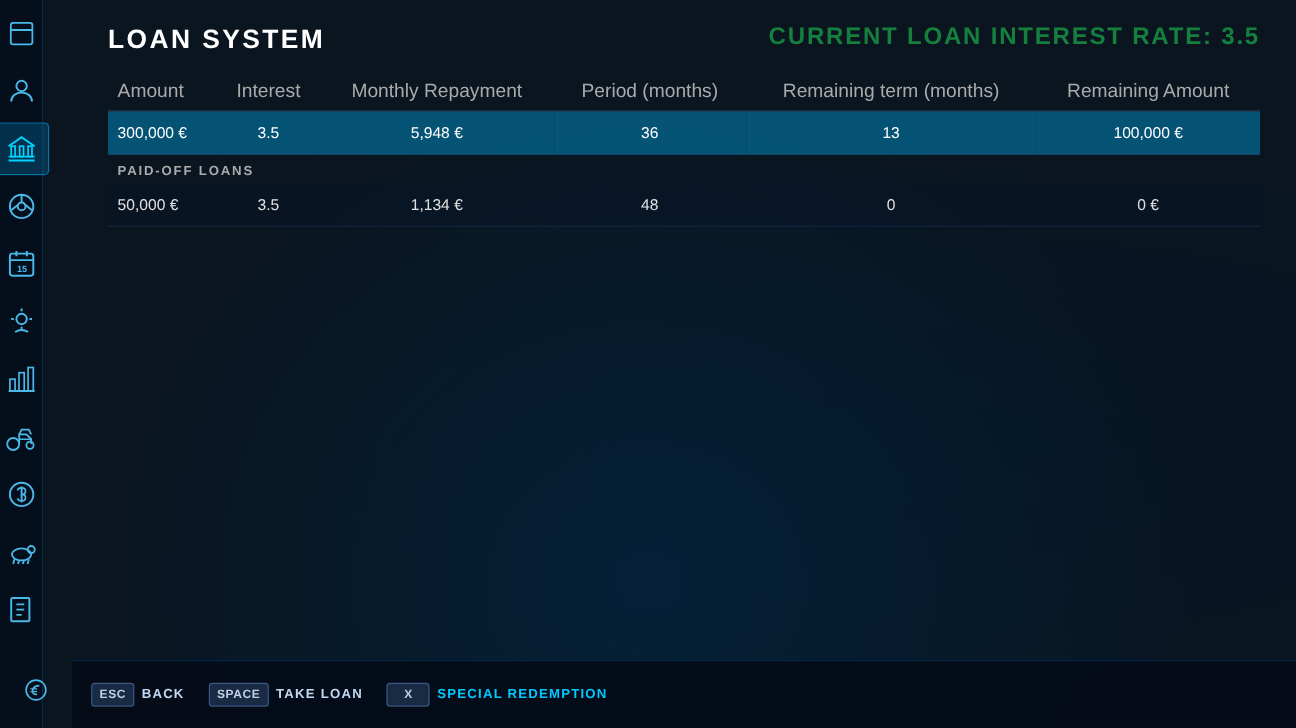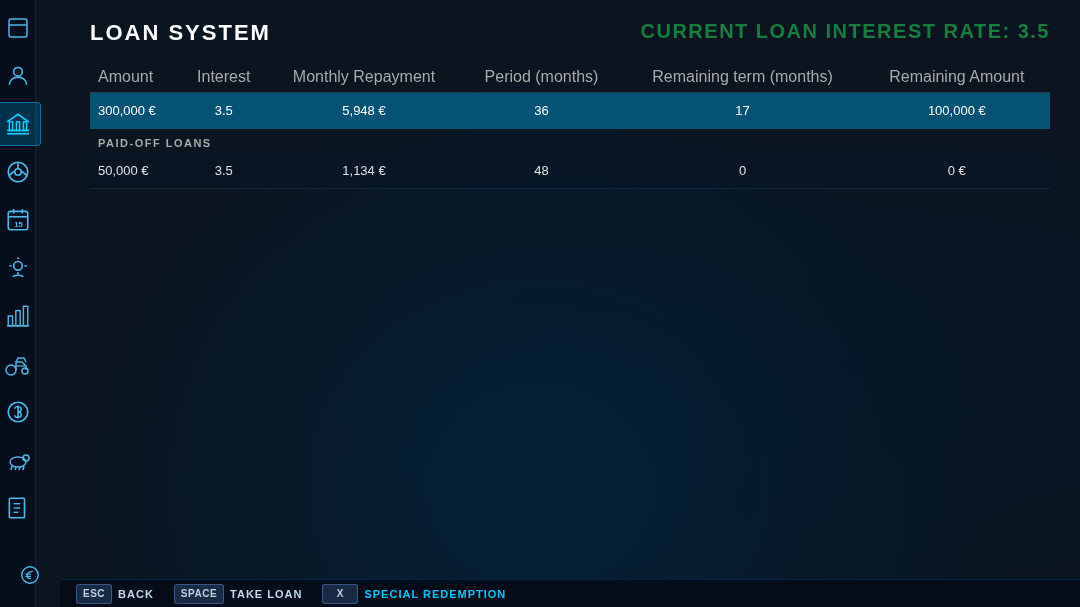--- a/index.html
+++ b/index.html
@@ -176,21 +176,21 @@
     .loan-row.paid {
       background: rgba(8, 20, 40, 0.4);
     }
 
     
     .bottom-bar {
       position: absolute;
       bottom: 0;
       left: 60px;
       right: 0;
-      height: 28px;
+      height: 57px;
       background: rgba(5, 12, 24, 0.95);
       border-top: 1px solid rgba(0, 100, 180, 0.3);
       display: flex;
       align-items: center;
       padding: 0 16px;
       gap: 20px;
       z-index: 10;
     }
 
     .bottom-action {
@@ -392,21 +392,21 @@
         <th>Remaining term (months)</th>
         <th>Remaining Amount</th>
       </tr>
     </thead>
     <tbody id="loan-tbody">
         <tr class="loan-row highlighted">
           <td>300,000 €</td>
           <td>3.5</td>
           <td>5,948 €</td>
           <td>36</td>
-          <td>17</td>
+          <td>13</td>
           <td>100,000 €</td>
         </tr>
         <tr class="section-header">
           <td colspan="6">PAID-OFF LOANS</td>
         </tr>
         <tr class="loan-row paid">
           <td>50,000 €</td>
           <td>3.5</td>
           <td>1,134 €</td>
           <td>48</td>

